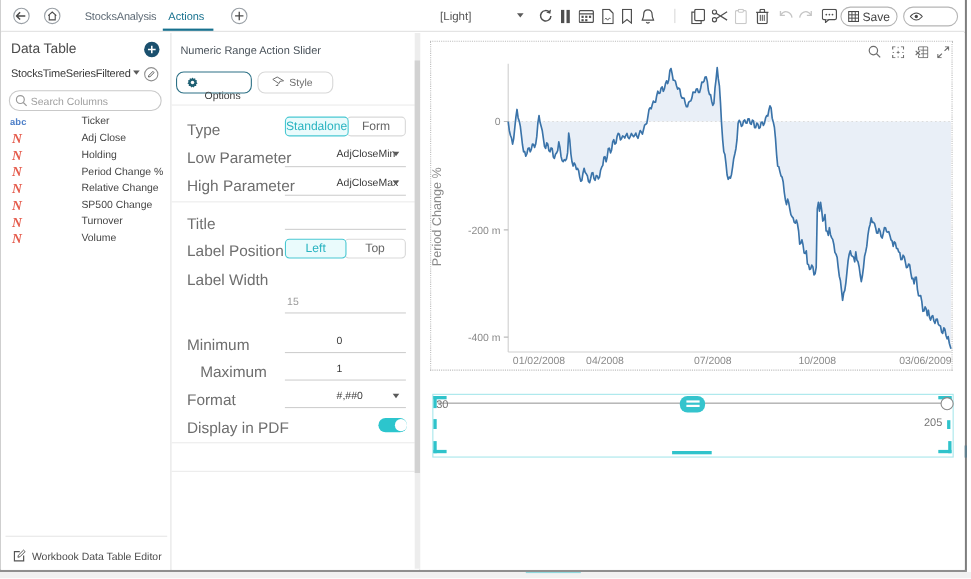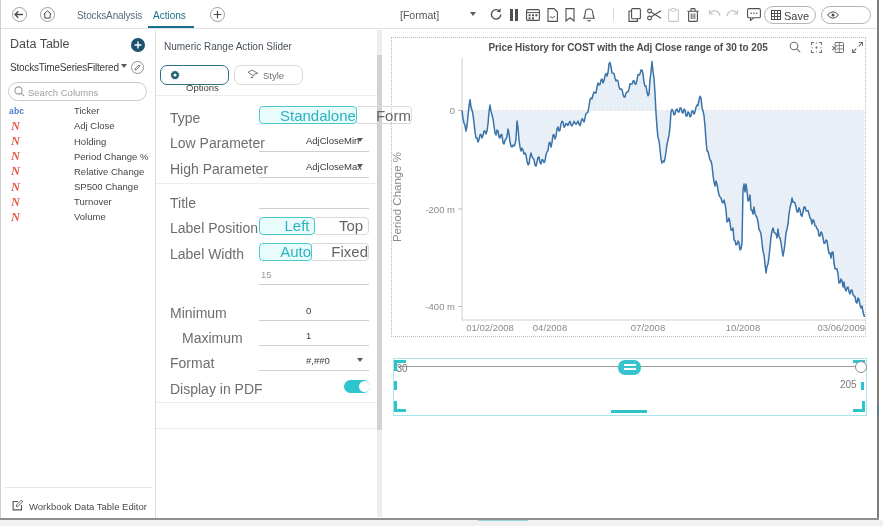--- a/index.html
+++ b/index.html
@@ -6,21 +6,21 @@
   html,body { width:883px; height:526px; background:#fff; font-family:"Liberation Sans", sans-serif; overflow:hidden; }
   .abs { position:absolute; }
   #app { position:relative; width:883px; height:526px; }
   .sep-v { position:absolute; width:1px; background:#dcdcdc; }
   .sep-h { position:absolute; height:1px; background:#ececec; }
   .lbl { position:absolute; font-size:14px; color:#6e6e6e; }
   .val { position:absolute; font-size:9.5px; color:#3a3a3a;margin-left:45px; }
   .caret { position:absolute; width:0; height:0; border-left:3.5px solid transparent; border-right:3.5px solid transparent; border-top:4.5px solid #5a5a5a; }
   .uline { position:absolute; height:1px; background:#cfcfcf; }
   .seg { position:absolute; display:flex; height:18px; }
-  .seg div { flex:1; display:flex; align-items:center; justify-content:center; font-size:15px;padding-left:20px; }
+  .seg div { flex:1; display:flex; align-items:center; justify-content:center; font-size:11px; }
   .seg .on { border:1.4px solid #49c8d2; background:#eafbfc; color:#2ab4c1; border-radius:4px; z-index:2; }
   .seg .off { border:1px solid #d9d9d9; color:#666; border-radius:4px; margin-left:-2px; z-index:1; }
   .cornerTL,.cornerTR,.cornerBL,.cornerBR { position:absolute; width:12px; height:11px; }
   .cornerTL { border-left:3.2px solid #2fc3cb; border-top:3.2px solid #2fc3cb; }
   .cornerTR { border-right:3.2px solid #2fc3cb; border-top:3.2px solid #2fc3cb; }
   .cornerBL { border-left:3.2px solid #2fc3cb; border-bottom:3.2px solid #2fc3cb; }
   .cornerBR { border-right:3.2px solid #2fc3cb; border-bottom:3.2px solid #2fc3cb; }
   .icon { position:absolute; }
   svg { display:block; }
 </style>
@@ -47,21 +47,21 @@
     </svg>
   <div class="abs" style="left:77px;top:9.5px;font-size:10px;letter-spacing:-0.15px;color:#5f6b76">StocksAnalysis</div>
   <div class="abs" style="left:153px;top:9.5px;font-size:10px;color:#17718e">Actions</div>
   <div class="abs" style="left:148px;top:25.5px;width:46px;height:2.5px;background:#17718e"></div>
 
   <div class="abs" style="left:209.5px;top:7px;width:15px;height:15px;border:1px solid #9aa0a6;border-radius:50%"></div>
   <svg class="icon" style="left:212.5px;top:10px" width="9" height="9" viewBox="0 0 9 9">
       <path d="M4.5 0.7 V8.3 M0.7 4.5 H8.3" stroke="#4a4a4a" stroke-width="1.2"></path>
     </svg>
 
-  <div class="abs" style="left:400px;top:9px;font-size:10.5px;color:#555">[Format]</div>
+  <div class="abs" style="left:400px;top:9px;font-size:10.5px;color:#555">[Light]</div>
   <div class="caret" style="left:470px;top:12px"></div>
 
   <svg class="icon" style="left:489px;top:8px" width="13" height="13" viewBox="0 0 13 13">
       <path d="M10.6 3.2 A4.7 4.7 0 1 0 11.8 6.5" stroke="#4f4f4f" stroke-width="1.35" fill="none"></path>
       <path d="M11.9 0.6 L11.3 4.4 L7.6 3.4 Z" fill="#4f4f4f"></path>
     </svg>
 
   <div class="abs" style="left:510px;top:8.5px;width:2.6px;height:12px;background:#4f4f4f"></div>
   <div class="abs" style="left:515.4px;top:8.5px;width:2.6px;height:12px;background:#4f4f4f"></div>
 
@@ -226,24 +226,20 @@
   <div class="lbl" style="left:170px;top:194.5px">Title</div>
   <div class="uline" style="left:259px;top:208px;width:110px"></div>
 
   <div class="lbl" style="left:170px;top:220px">Label Position</div>
   <div class="seg" style="left:259px;top:216.5px;width:110px">
     <div class="on">Left</div>
       <div class="off">Top</div>
   </div>
 
   <div class="lbl" style="left:170px;top:245.5px">Label Width</div>
-  <div class="seg" style="left:259px;top:242.5px;width:110px">
-    <div class="on">Auto</div>
-      <div class="off">Fixed</div>
-  </div>
   <div class="abs" style="left:261px;top:269px;font-size:9.5px;color:#9a9a9a">15</div>
   <div class="uline" style="left:259px;top:284px;width:110px"></div>
 
   <div class="lbl" style="left:170px;top:304.5px">Minimum</div>
   <div class="val" style="left:261px;top:304.5px">0</div>
   <div class="uline" style="left:259px;top:319.5px;width:110px"></div>
 
   <div class="lbl" style="left:182px;top:329.5px">Maximum</div>
   <div class="val" style="left:261px;top:329.5px">1</div>
   <div class="uline" style="left:259px;top:345px;width:110px"></div>
@@ -258,21 +254,20 @@
   <div class="abs" style="left:358.5px;top:381px;width:11px;height:11px;border-radius:50%;background:#fff"></div>
   <div class="sep-h" style="left:156px;top:402px;width:225px"></div>
   <div class="sep-h" style="left:156px;top:428px;width:221px"></div>
 
   <div class="abs" style="left:376.5px;top:30px;width:5.5px;height:487px;background:#ededed"></div>
   <div class="abs" style="left:376.5px;top:55px;width:5.5px;height:375px;background:#d2d2d2"></div>
 
   <div class="abs" id="rightpanel" style="left:382px;top:30px;width:495px;height:488px;background:#fff"></div>
 
   <div class="abs" style="left:391px;top:37px;width:475px;height:300px;border:1.3px dotted #bdbdbd;background:#fff"></div>
-  <div class="abs" style="left:391px;top:41.5px;width:474px;text-align:center;font-size:10px;letter-spacing:-0.1px;font-weight:bold;color:#4d4d4d">Price History for COST with the Adj Close range of 30 to 205</div>
   <svg class="icon" style="left:789px;top:41px" width="12" height="12" viewBox="0 0 12 12">
       <circle cx="5" cy="5" r="3.8" stroke="#6e6e6e" stroke-width="1.1" fill="none"></circle>
       <path d="M7.9 7.9 L11.2 11.2" stroke="#6e6e6e" stroke-width="1.1"></path>
     </svg>
   <svg class="icon" style="left:811px;top:41.5px" width="11" height="11" viewBox="0 0 11 11">
       <path d="M0.5 3 V0.5 H3 M8 0.5 H10.5 V3 M10.5 8 V10.5 H8 M3 10.5 H0.5 V8" stroke="#6e6e6e" stroke-width="1.1" fill="none"></path>
       <path d="M0.5 5.7 H1.8 M4.2 5.7 H6.8 M9.2 5.7 H10.5 M5.5 0.5 V1.8 M5.5 4.2 V6.8 M5.5 9.2 V10.5" stroke="#6e6e6e" stroke-width="0.8" fill="none"></path>
     </svg>
   <svg class="icon" style="left:832px;top:41.5px" width="12" height="11" viewBox="0 0 12 11">
       <rect x="3" y="0.5" width="8.5" height="10" rx="1" stroke="#6e6e6e" stroke-width="1" fill="none"></rect>

